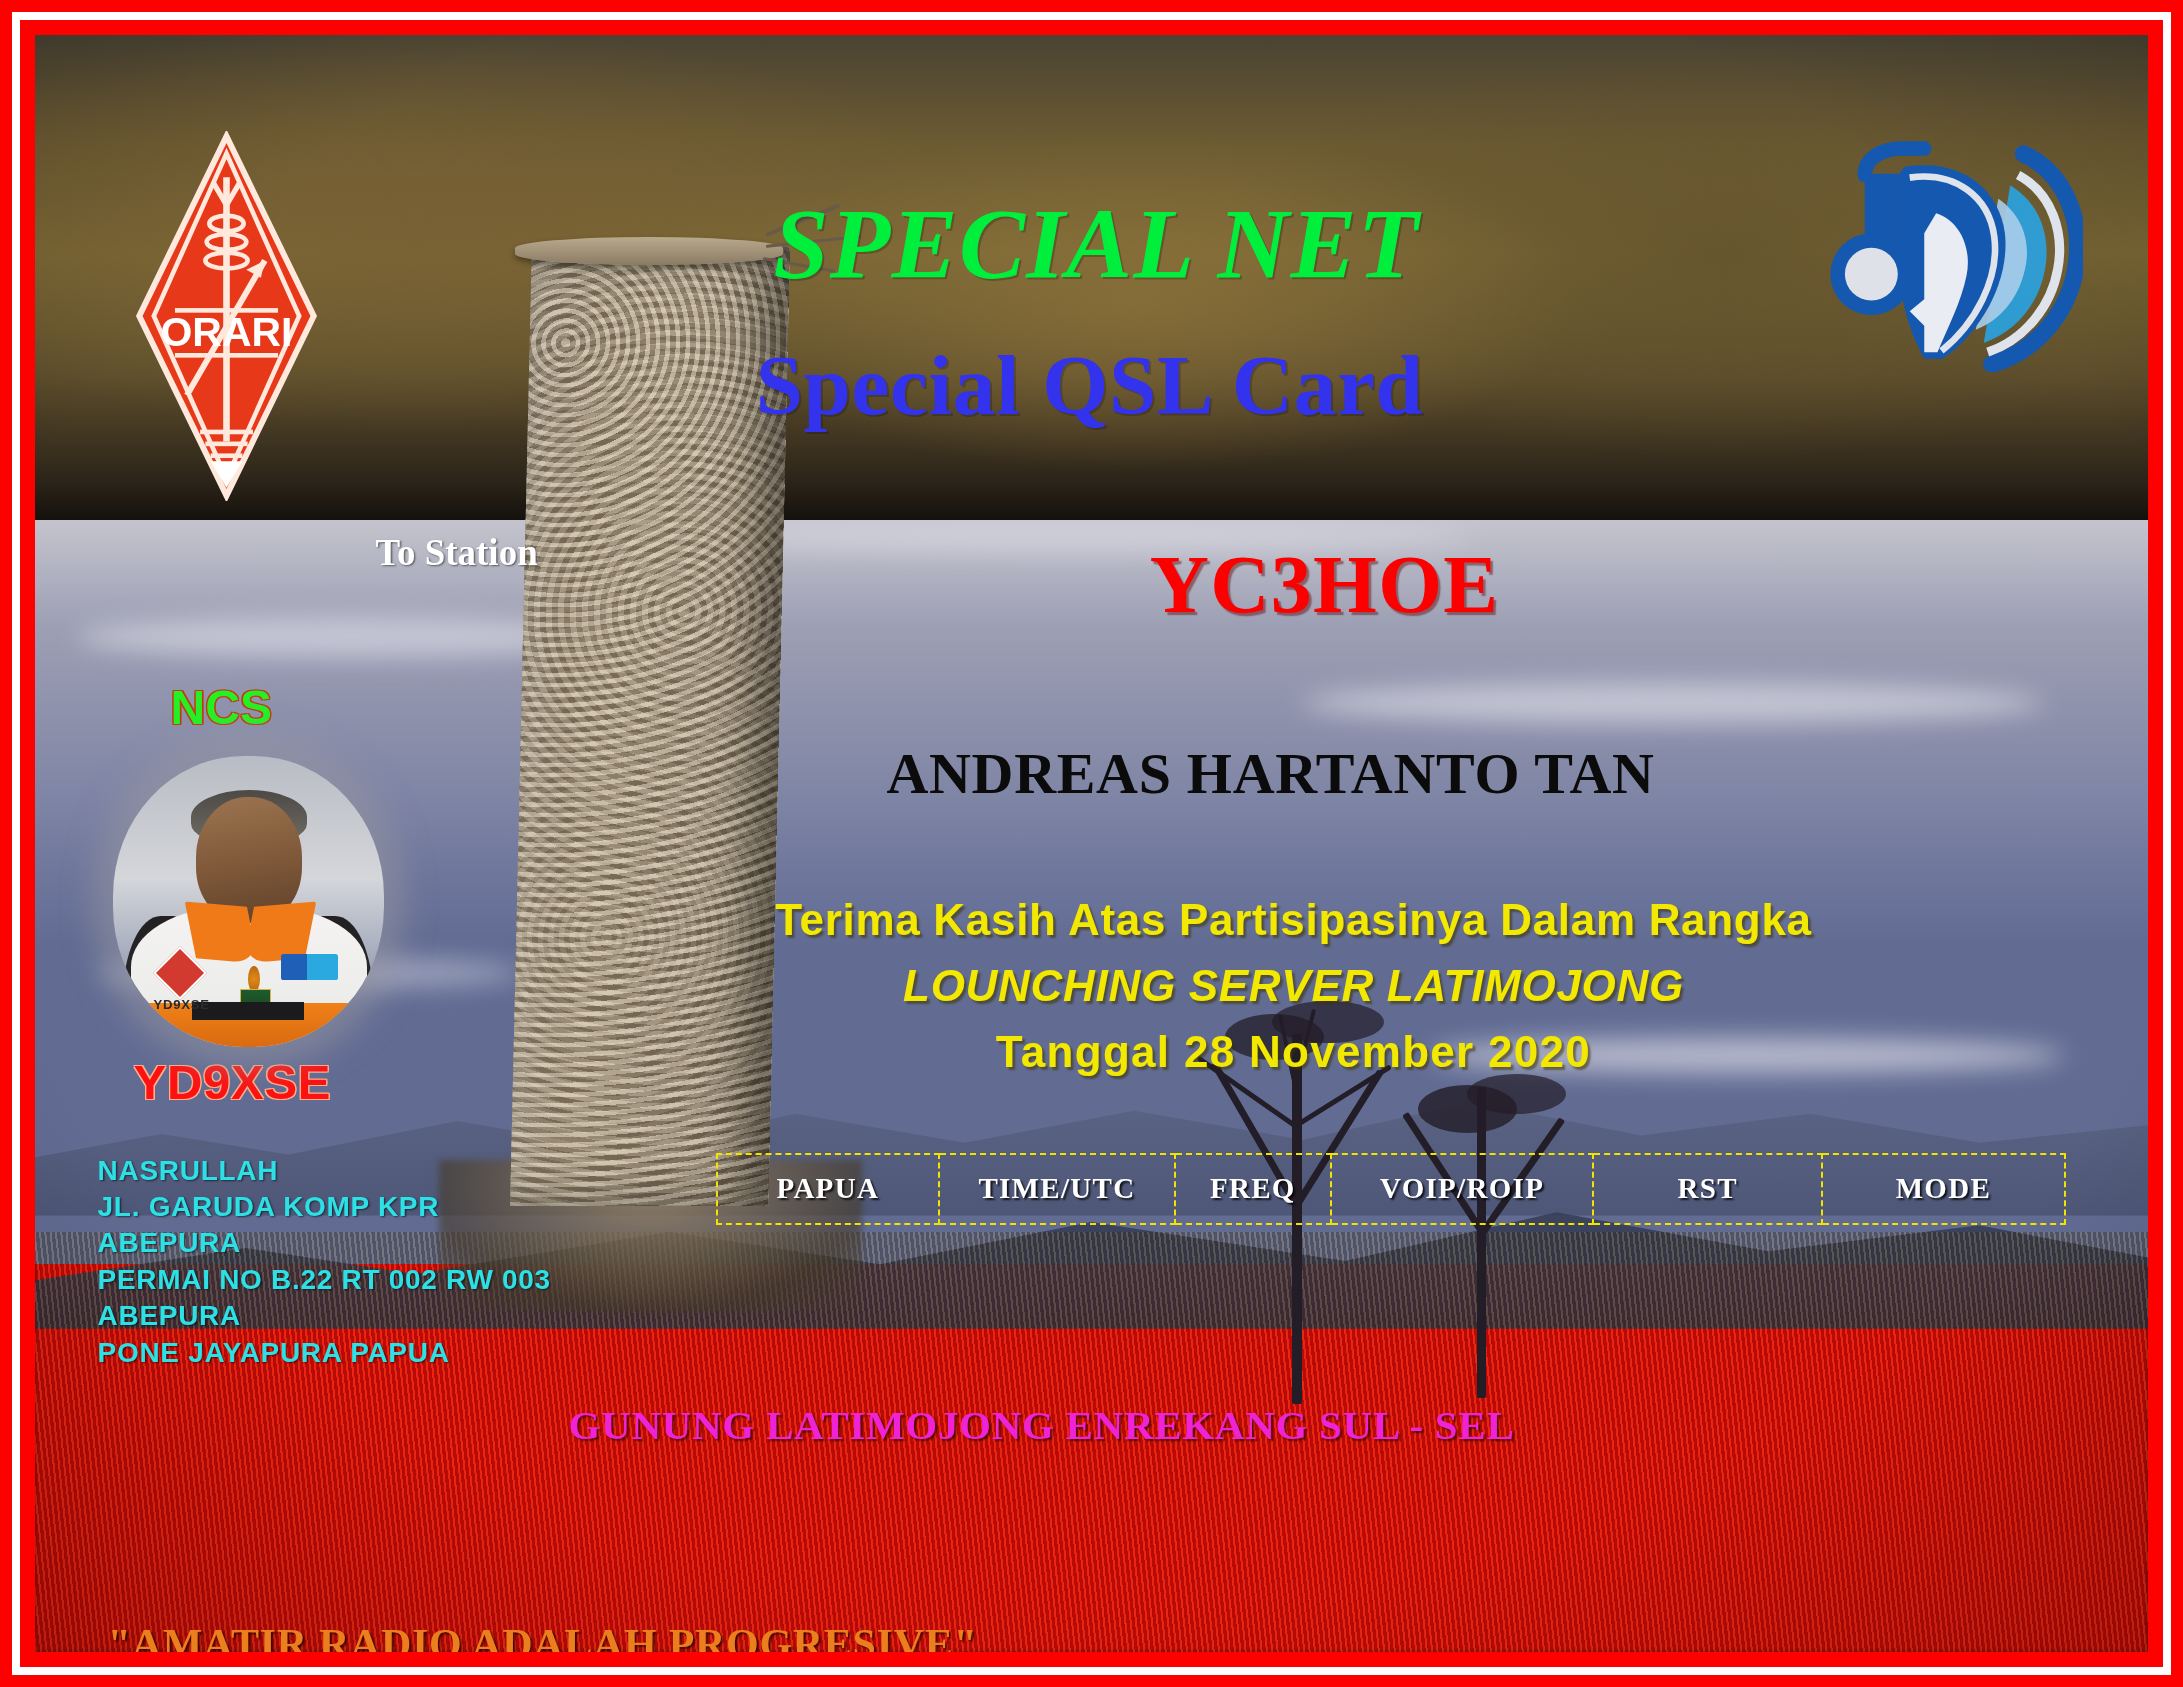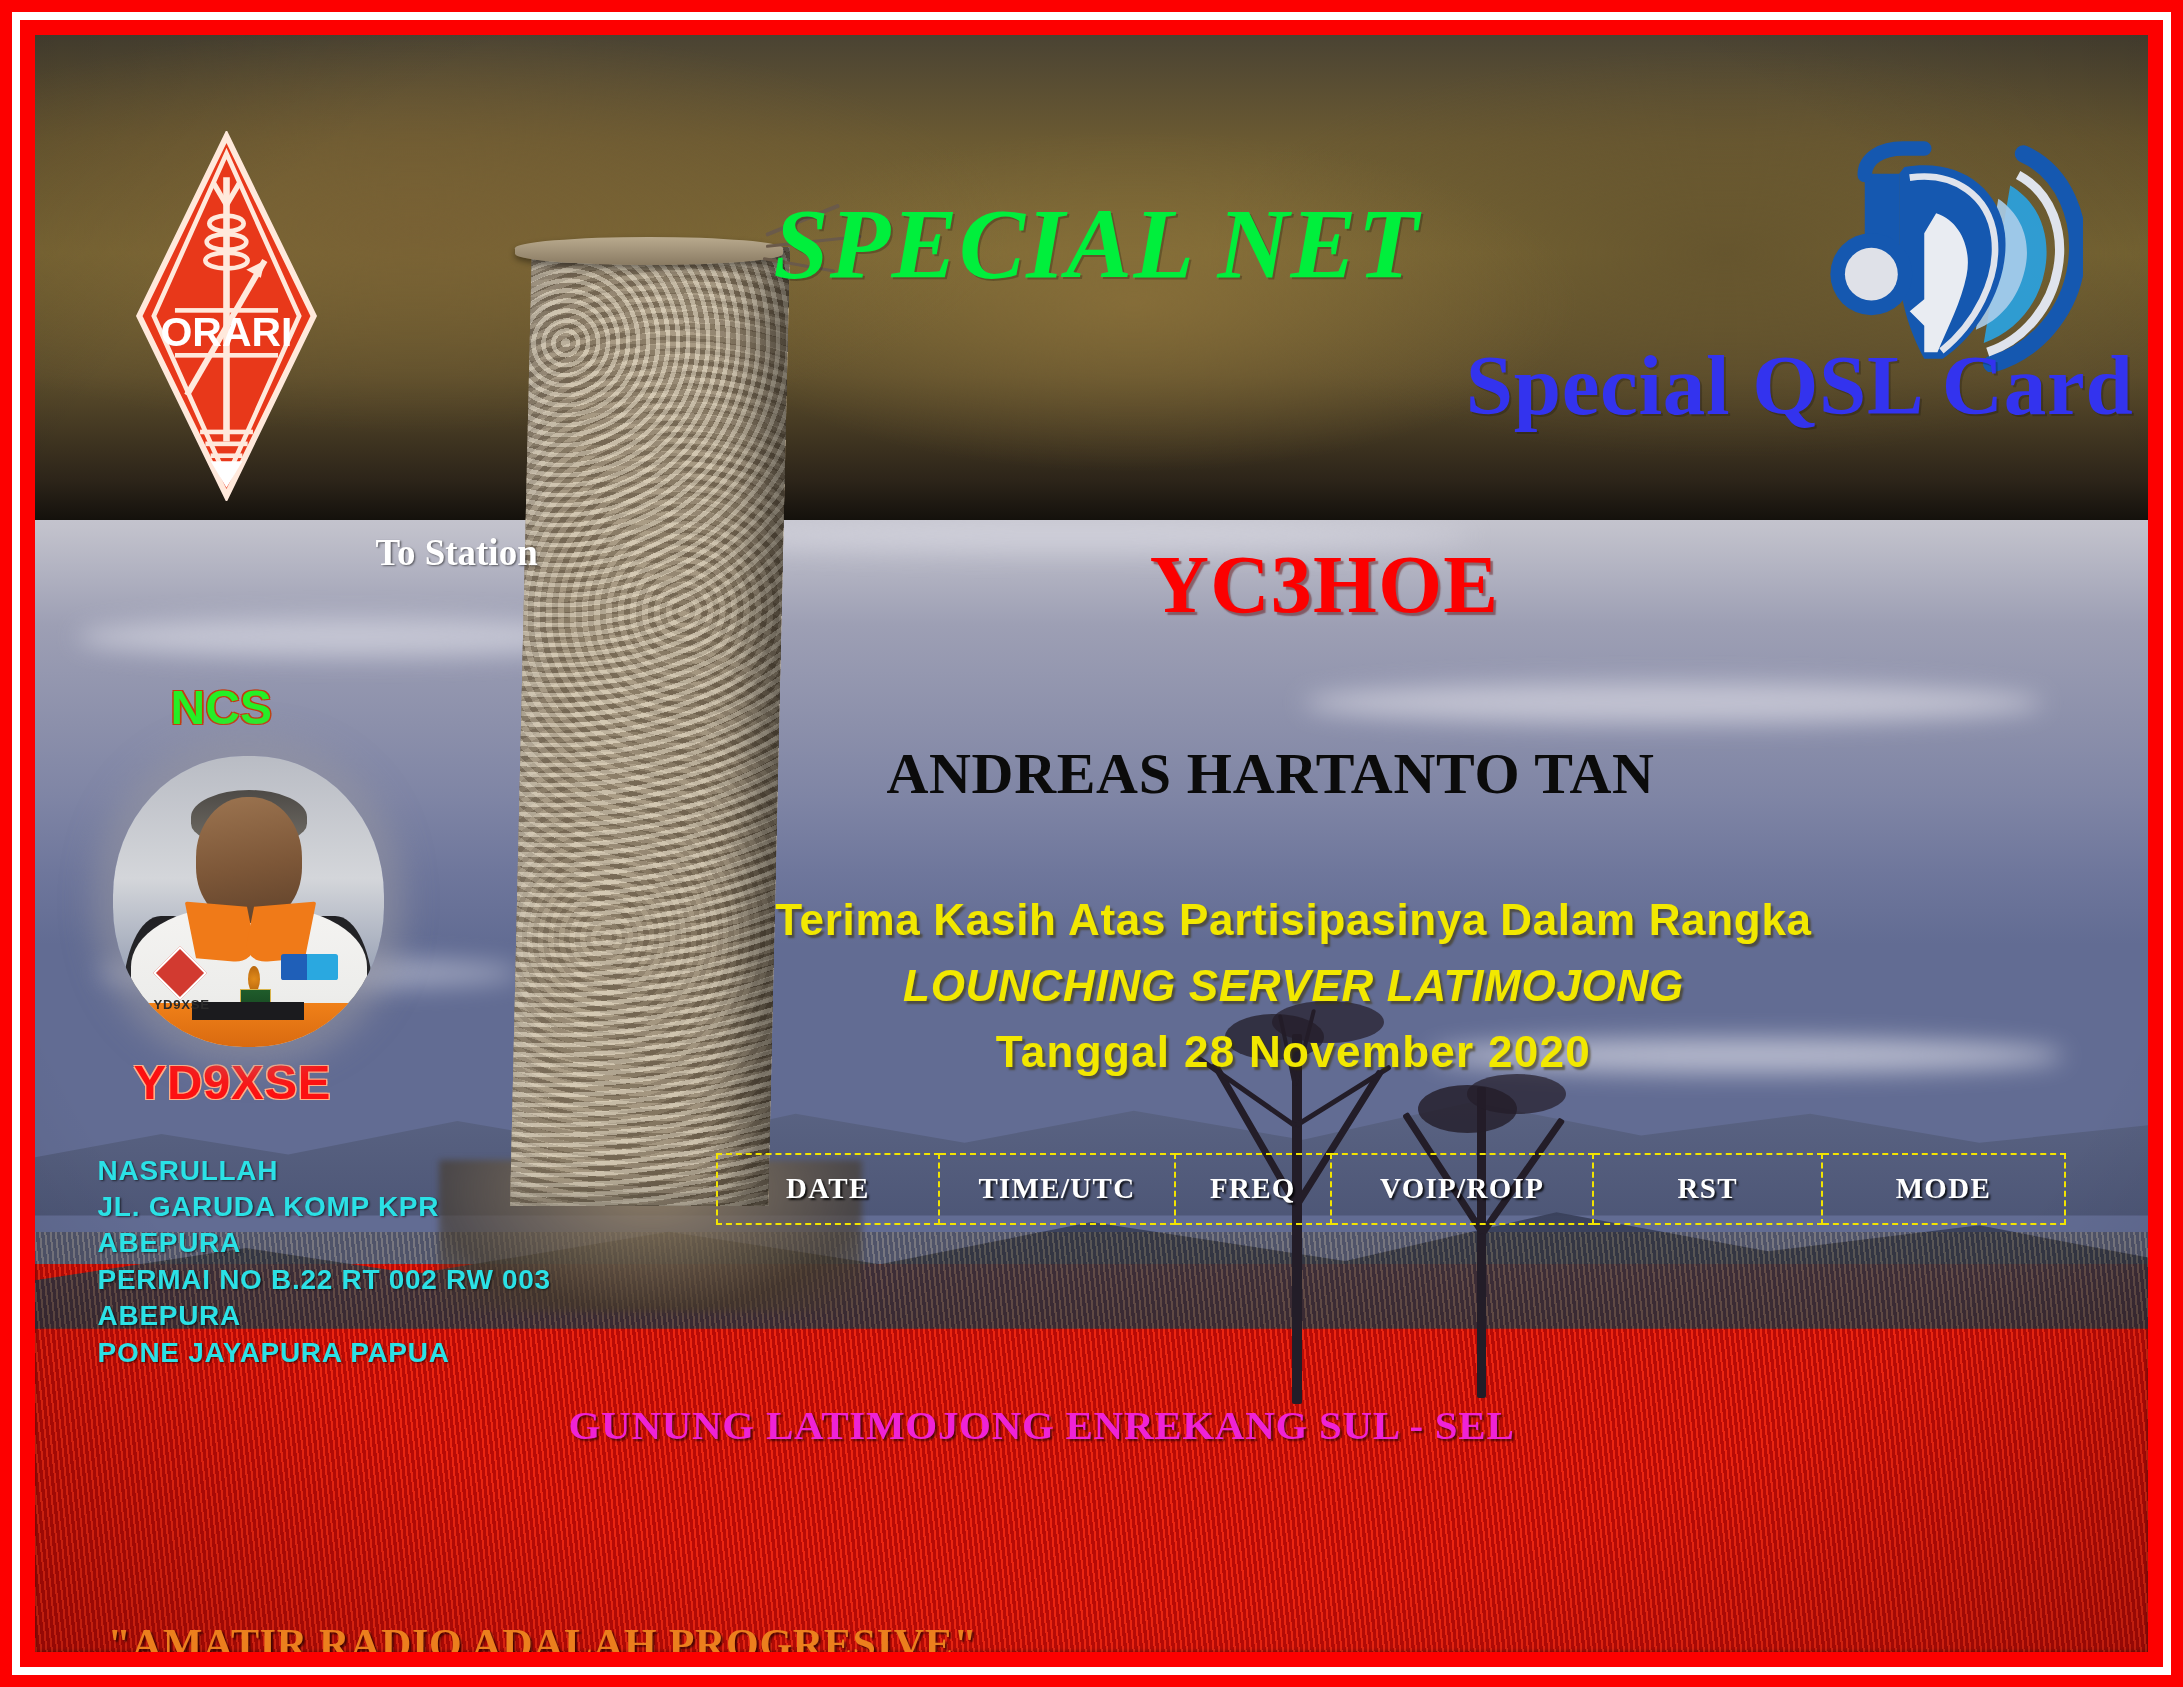--- a/index.html
+++ b/index.html
@@ -70,21 +70,21 @@
 
   
   .t{position:absolute;white-space:nowrap;}
 
   #orari-logo{position:absolute;left:99px;top:96px;width:185px;height:370px;}
   #headset-logo{position:absolute;left:1790px;top:99px;width:258px;height:238px;}
 
   #title-net{left:0;right:0;top:152px;text-align:center;font-size:99px;font-weight:bold;
       font-style:italic;color:#00ef3c;font-family:"Liberation Serif",serif;letter-spacing:1.3px;
       text-shadow:2px 2px 0 rgba(0,0,0,.22);padding-left:10px;}
-  #title-qsl{left:0;right:15px;top:301px;text-align:right;font-size:85px;font-weight:bold;
+  #title-qsl{left:0;right:4px;top:301px;text-align:center;font-size:85px;font-weight:bold;
       color:#3333ee;font-family:"Liberation Serif",serif;letter-spacing:0.7px;
       text-shadow:2px 2px 0 rgba(0,0,0,.20);}
   #to-station{left:341px;top:496px;font-size:37px;font-weight:bold;color:#ffffff;
       font-family:"Liberation Serif",serif;text-shadow:1.3px 1.3px 2px rgba(0,0,0,.5);}
   #callsign{left:0;right:0;top:503px;text-align:center;font-size:82px;font-weight:bold;
       color:#fc0000;font-family:"Liberation Serif",serif;letter-spacing:1.3px;
       text-shadow:2.6px 2.6px 1.3px rgba(90,0,0,.45);transform:translateX(233px);}
   #opname{left:0;right:0;top:705px;text-align:center;font-size:58px;font-weight:bold;
       color:#0b0b0b;font-family:"Liberation Serif",serif;letter-spacing:0.7px;
       transform:translateX(179px);}
@@ -292,21 +292,21 @@
       <div>JL. GARUDA KOMP KPR</div>
       <div>ABEPURA</div>
       <div>PERMAI NO B.22 RT 002 RW 003</div>
       <div>ABEPURA</div>
       <div>PONE JAYAPURA PAPUA</div>
     </div>
 
     <table id="logtable">
       <tbody>
               <tr class="head">
-        <td style="width:16.5%">DATE</td>
+        <td style="width:16.5%">PAPUA</td>
         <td style="width:17.5%">TIME/UTC</td>
         <td style="width:11.5%">FREQ</td>
         <td style="width:19.5%">VOIP/ROIP</td>
         <td style="width:17%">RST</td>
         <td style="width:18%">MODE</td>
       </tr>
     </tbody>
           </table>
 
     <div class="t" id="location">GUNUNG LATIMOJONG ENREKANG SUL - SEL</div>

